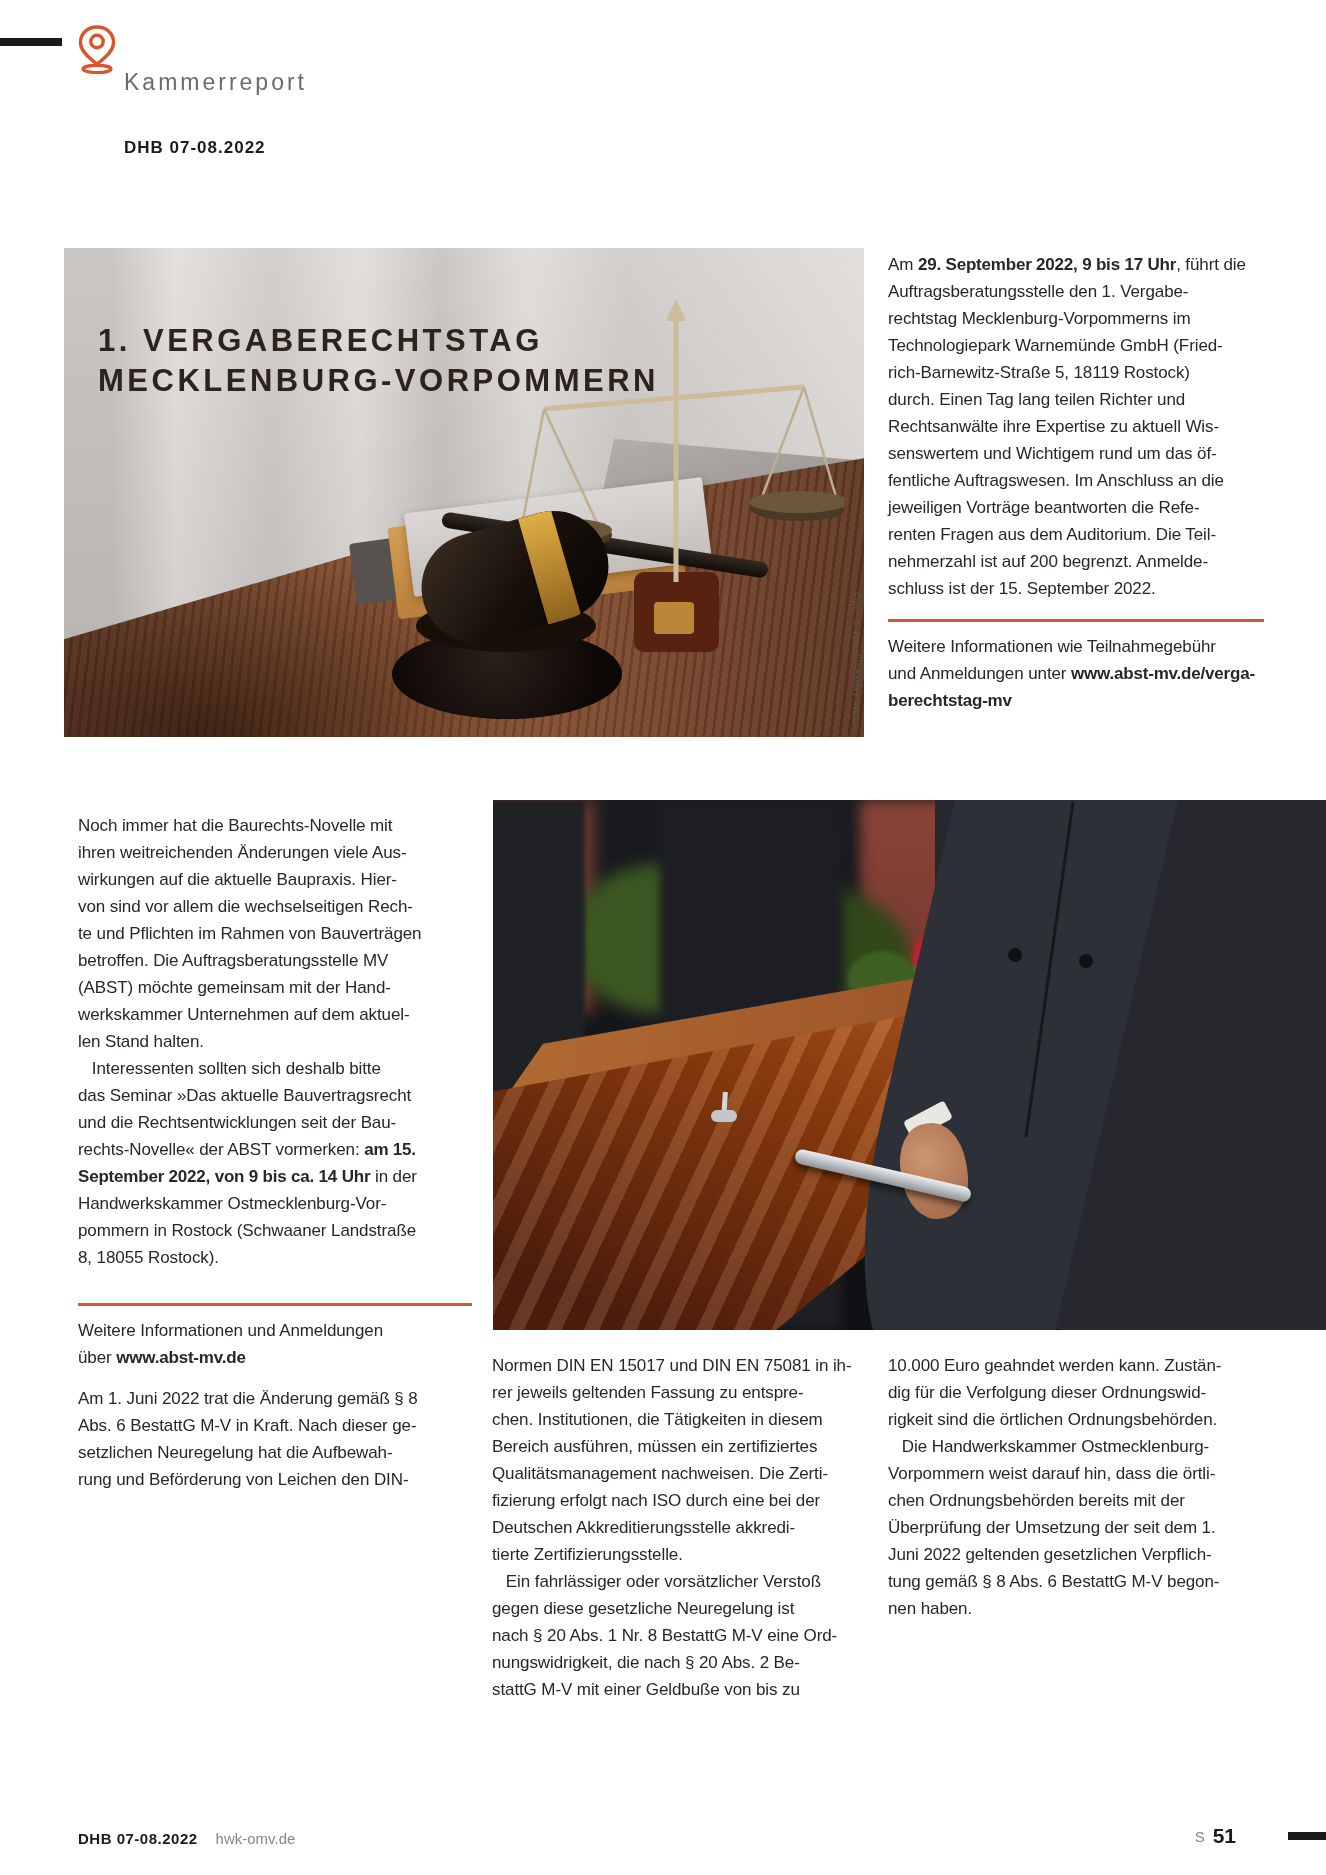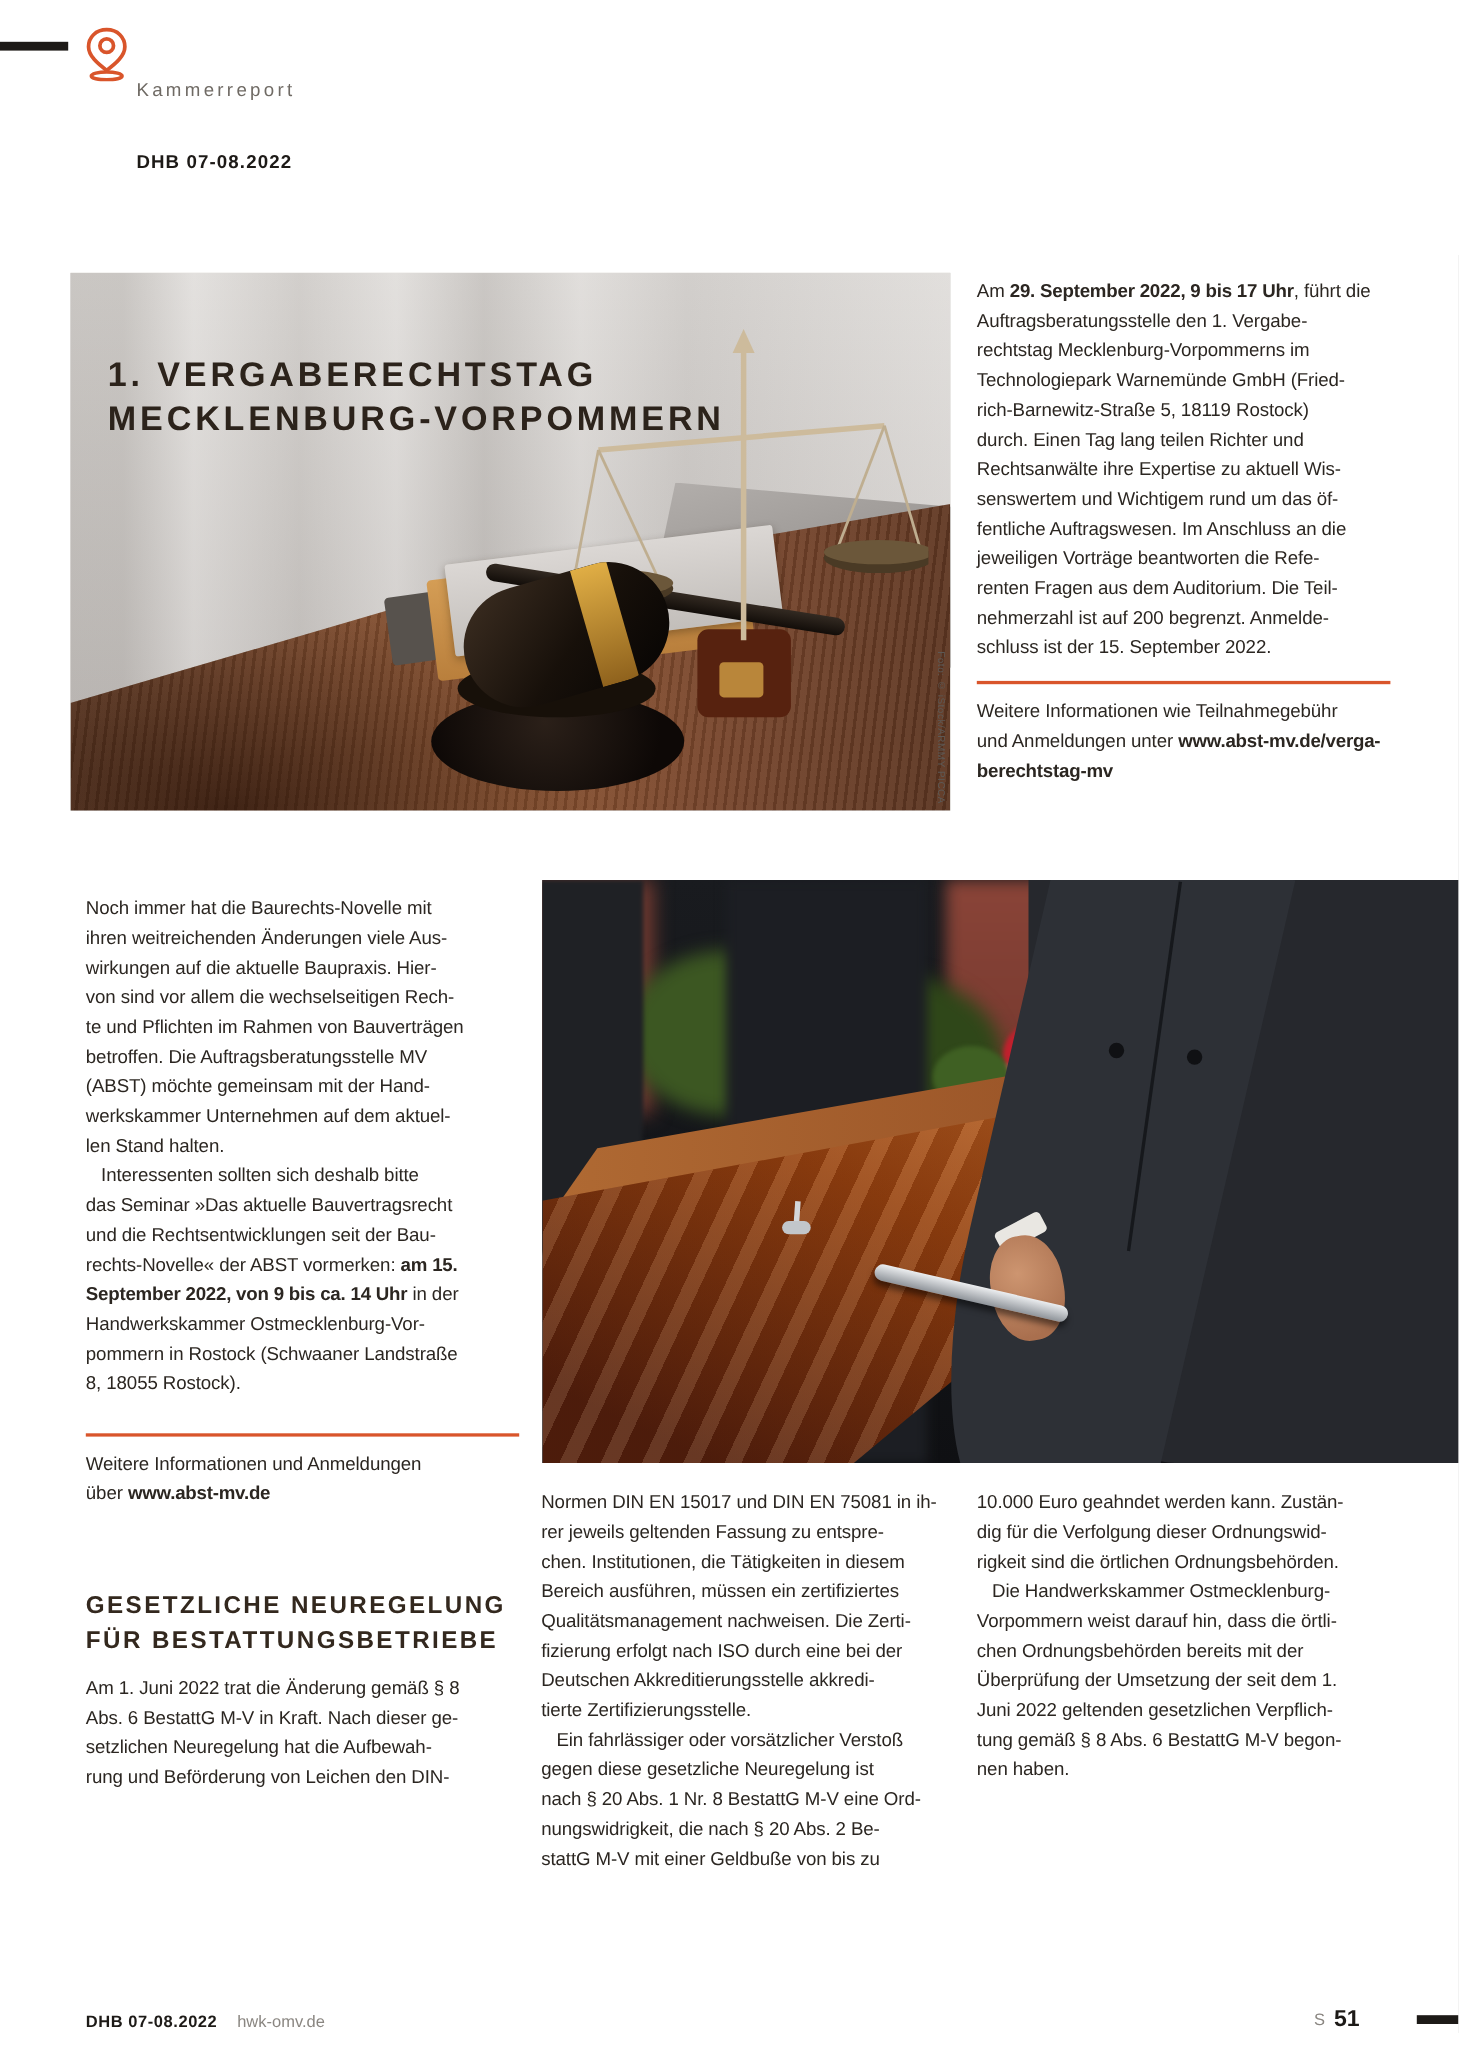--- a/index.html
+++ b/index.html
@@ -11,21 +11,21 @@
   html,body{margin:0;padding:0;background:#e8e8e8;}
   .page{
     position:relative;width:1326px;height:1875px;background:#ffffff;
     font-family:"Liberation Sans",sans-serif;color:var(--ink);
     overflow:hidden;margin:0 auto;
   }
   
   .hdr-bar{position:absolute;left:0;top:38px;width:62px;height:8px;background:#1d1a17;}
   .logo{position:absolute;left:76px;top:24px;width:42px;height:50px;}
   .brand{position:absolute;left:124px;top:27px;line-height:22px;white-space:pre;}
-  .brand-top{font-size:17px;letter-spacing:3px;color:var(--gray);}
+  .brand-top{font-size:23px;letter-spacing:3px;color:var(--gray);}
   .brand-bottom{font-size:17px;font-weight:bold;letter-spacing:1px;color:#1d1a17;}
   
   .body-txt{font-size:17px;line-height:27px;letter-spacing:-0.1px;white-space:pre;color:var(--ink);}
   .body-txt strong{letter-spacing:-0.2px;}
   .info{border-top:3px solid var(--accent);padding-top:11px;}
   .sec-head{font-size:22px;font-weight:bold;letter-spacing:2.2px;line-height:32px;color:var(--head);white-space:pre;}
   
   .photo1{position:absolute;left:64px;top:248px;width:800px;height:489px;overflow:hidden;background:#cfccc9;}
   .p1-curtain{position:absolute;inset:0;
     background:
@@ -221,22 +221,20 @@
 &nbsp;&nbsp;&nbsp;Interessenten sollten sich deshalb bitte
 das Seminar »Das aktuelle Bauvertragsrecht
 und die Rechtsentwicklungen seit der Bau-
 rechts-Novelle« der ABST vormerken: </span><strong>am 15.
 September 2022, von 9 bis ca. 14 Uhr</strong><span> in der
 Handwerkskammer Ostmecklenburg-Vor-
 pommern in Rostock (Schwaaner Landstraße
 8, 18055 Rostock).</span></div>
     <div class="body-txt info lc-info"><span>Weitere Informationen und Anmeldungen
 über </span><strong>www.abst-mv.de</strong></div>
-    <div class="sec-head lc-head2">GESETZLICHE NEUREGELUNG
-FÜR BESTATTUNGSBETRIEBE</div>
     <div class="body-txt lc-body2"><span>Am 1. Juni 2022 trat die Änderung gemäß § 8
 Abs. 6 BestattG M-V in Kraft. Nach dieser ge-
 setzlichen Neuregelung hat die Aufbewah-
 rung und Beförderung von Leichen den DIN-</span></div>
   </div>
 
   <div class="mid-col">
     <div class="body-txt"><span>Normen DIN EN 15017 und DIN EN 75081 in ih-
 rer jeweils geltenden Fassung zu entspre-
 chen. Institutionen, die Tätigkeiten in diesem

